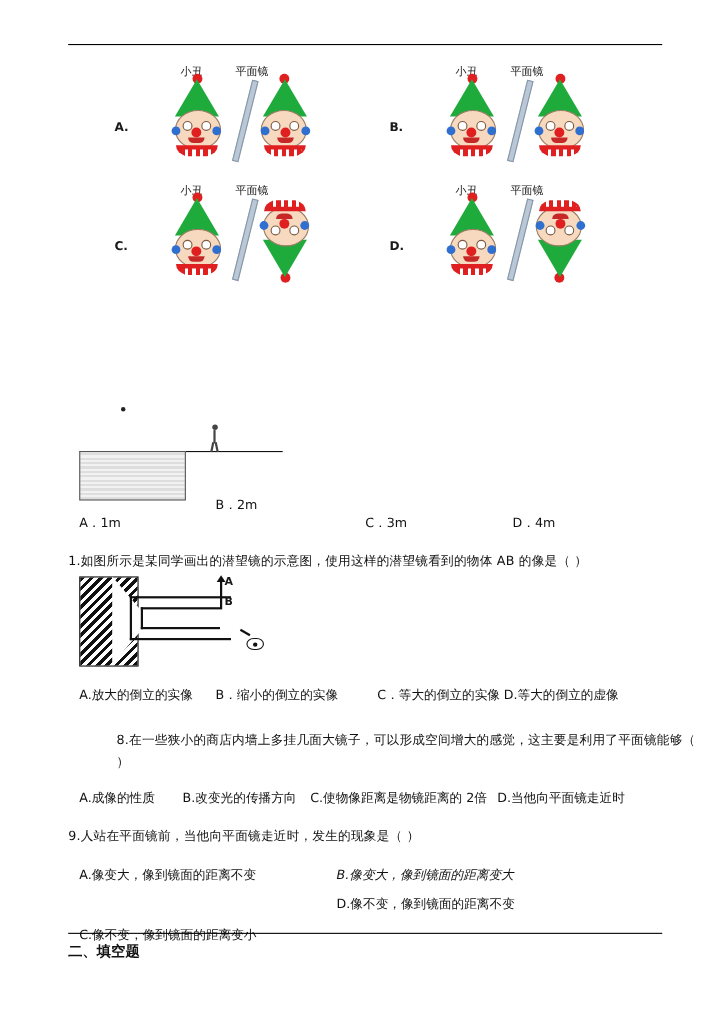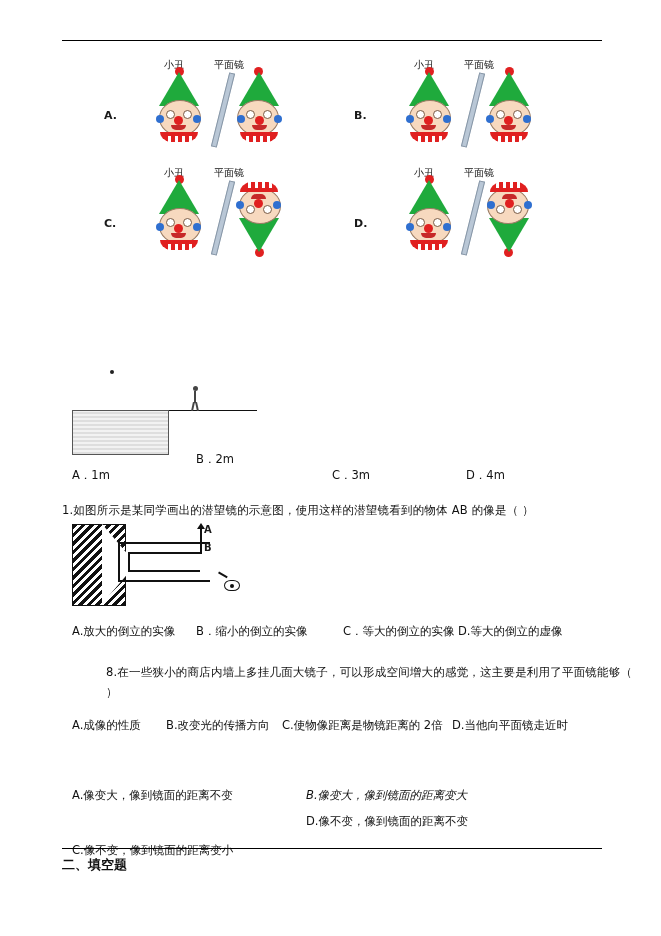--- a/index.html
+++ b/index.html
@@ -319,20 +319,21 @@
   <div class="choices" style="left:196px;top:624px;">B．缩小的倒立的实像</div>
   <div class="choices" style="left:310px;top:624px;margin-left:33px;">C．等大的倒立的实像</div>
   <div class="choices" style="left:458px;top:624px;">D.等大的倒立的虚像</div>
 
   <div class="q" style="left:62px;top:662px;width:540px;margin-left:44px;">8.在一些狭小的商店内墙上多挂几面大镜子，可以形成空间增大的感觉，这主要是利用了平面镜能够（  ）</div>
   <div class="choices" style="left:72px;top:718px;text-align:center;">A.成像的性质</div>
   <div class="choices" style="left:166px;top:718px;">B.改变光的传播方向</div>
   <div class="choices" style="left:282px;top:718px;">C.使物像距离是物镜距离的 2倍</div>
   <div class="choices" style="left:452px;top:718px;">D.当他向平面镜走近时</div>
 
+  <div class="q" style="left:62px;top:750px;width:540px;">9.人站在平面镜前，当他向平面镜走近时，发生的现象是（   ）</div>
   <div class="choices" style="left:72px;top:788px;">A.像变大，像到镜面的距离不变</div>
   <div class="choices" style="left:306px;top:788px;font-style:italic;">B.像变大，像到镜面的距离变大</div>
   <div class="choices" style="left:72px;top:843px;">C.像不变，像到镜面的距离变小</div>
   <div class="choices" style="left:306px;top:814px;">D.像不变，像到镜面的距离不变</div>
 
   <div class="bottom-rule"></div>
   <div class="section-title">二、填空题</div>
 
 </div>
 

